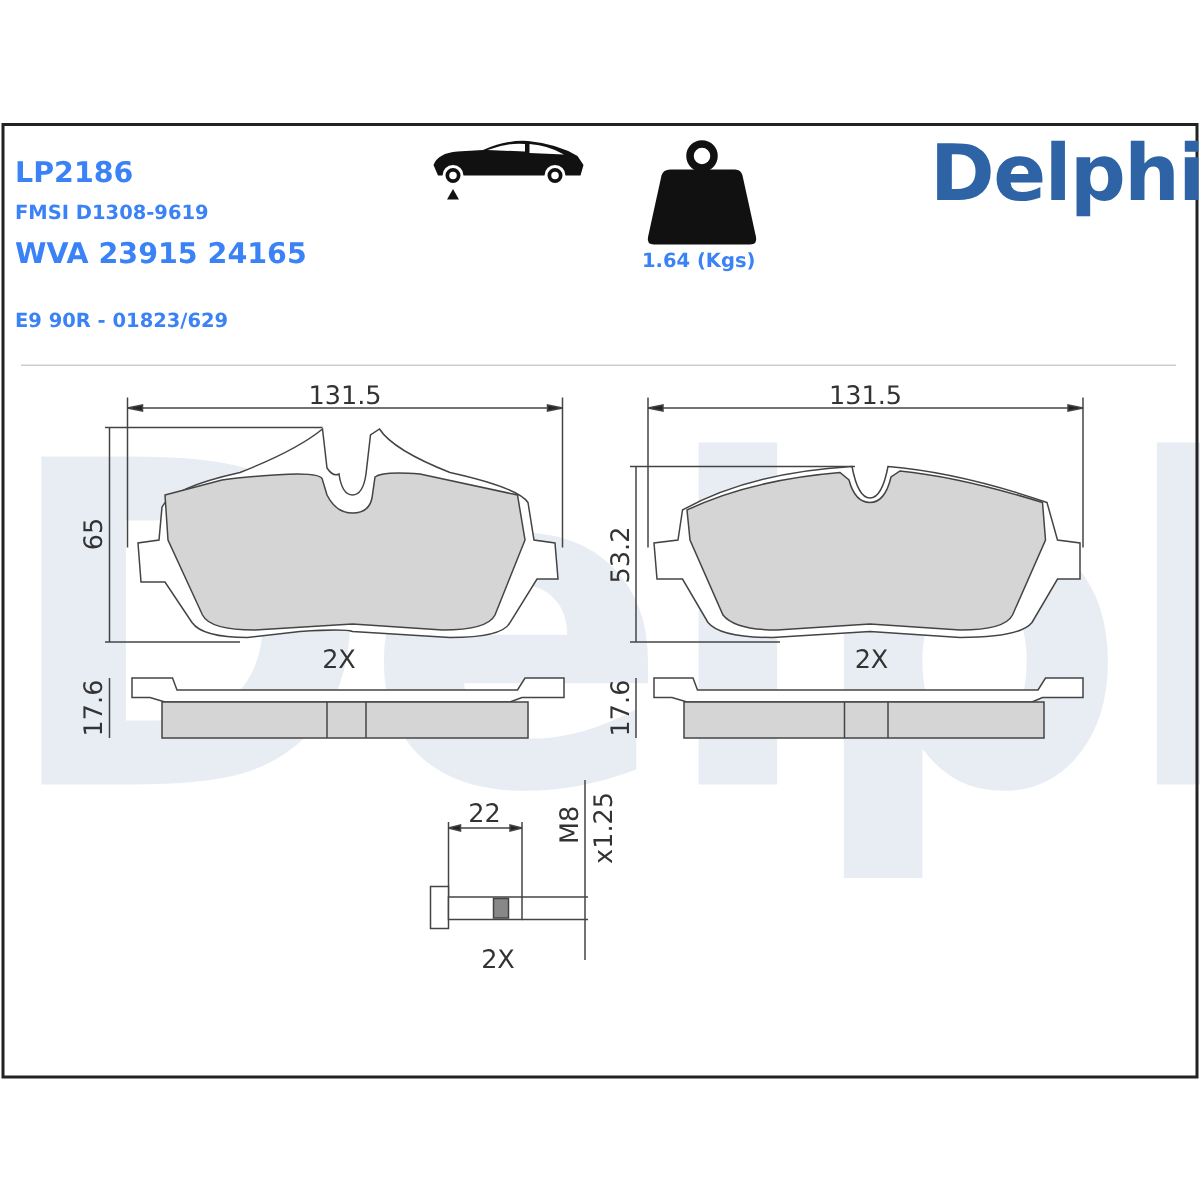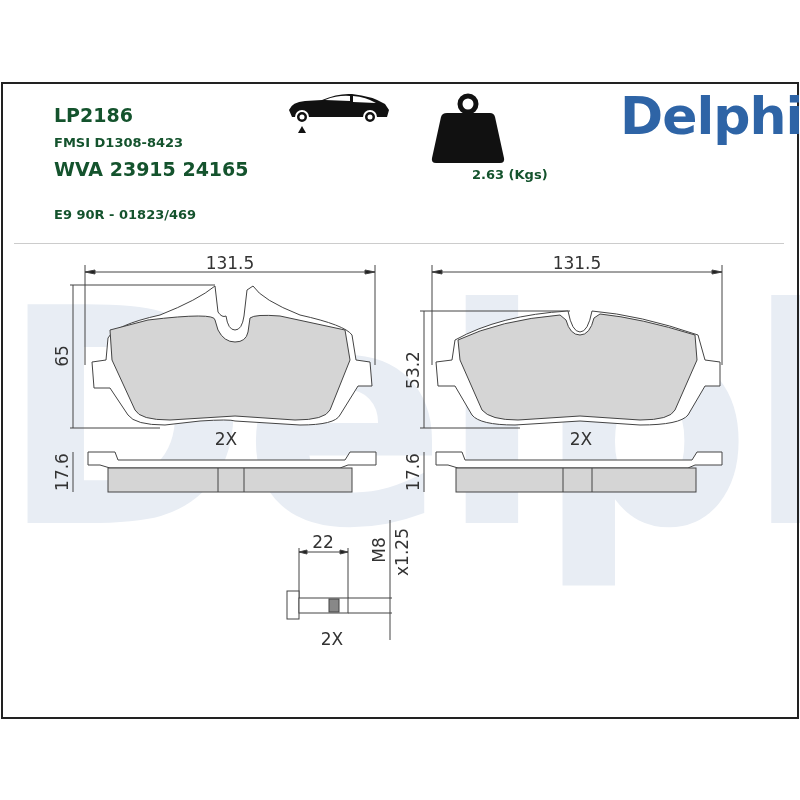--- a/index.html
+++ b/index.html
@@ -1,41 +1,41 @@
 <!DOCTYPE html>
 <html><head>
 <meta charset="utf-8">
 <style>
   html,body{margin:0;padding:0;background:#fff;}
   body{width:800px;height:800px;position:relative;overflow:hidden;font-family:"DejaVu Sans",sans-serif;}
   .frame{position:absolute;left:1px;top:82px;width:794px;height:633px;border:2px solid #222;box-sizing:content-box;}
-  .t{position:absolute;font-weight:bold;color:#14532d;white-space:nowrap;margin-left:44px;}
+  .t{position:absolute;font-weight:bold;color:#3b82f6;white-space:nowrap;}
   .code{left:10px;top:104px;font-size:19px;}
   .fmsi{left:10px;top:135px;font-size:13px;}
   .wva{left:10px;top:158px;font-size:19px;}
   .ece{left:10px;top:207px;font-size:13px;}
   .weight{left:428px;top:167px;font-size:13px;}
   .logo{position:absolute;left:620px;top:86px;font-size:52px;font-weight:bold;color:#2e64a6;letter-spacing:-1px;font-family:"DejaVu Sans",sans-serif;}
   .divider{position:absolute;left:14px;top:243px;width:770px;height:1px;background:#ccc;}
   .watermark{position:absolute;left:0;top:270px;font-size:300px;font-weight:bold;color:#e8edf4;letter-spacing:-6px;line-height:1;font-family:"DejaVu Sans",sans-serif;}
   svg.drw{position:absolute;left:0;top:0;}
   .dimtext{font-family:"DejaVu Sans",sans-serif;fill:#333;font-weight:normal;}
 </style>
 </head>
 <body>
 
 <div class="watermark">Delphi</div>
 
 <div class="frame"></div>
 
 <div class="t code">LP2186</div>
-<div class="t fmsi">FMSI D1308-8423</div>
+<div class="t fmsi">FMSI D1308-9619</div>
 <div class="t wva">WVA 23915 24165</div>
-<div class="t ece">E9 90R - 01823/469</div>
-<div class="t weight">2.63 (Kgs)</div>
+<div class="t ece">E9 90R - 01823/629</div>
+<div class="t weight">1.64 (Kgs)</div>
 <div class="logo">Delphi</div>
 <div class="divider"></div>
 
 <svg class="drw" width="800" height="800" viewBox="0 0 800 800">
 
   <g fill="#111">
     <path d="M289 110 Q292 102 305 101 L322 100 Q338 93 352 94 Q372 96 385 104 L389 110 L387 117 L292 117 Z"></path>
     <path d="M325 100 Q338 95 350 96 L350 101 Z M353 96 Q366 97 376 103 L353 102 Z" fill="#fff"></path>
     <circle cx="302" cy="117" r="6" fill="#111" stroke="#fff" stroke-width="2"></circle>
     <circle cx="302" cy="117" r="2.5" fill="#fff"></circle>

